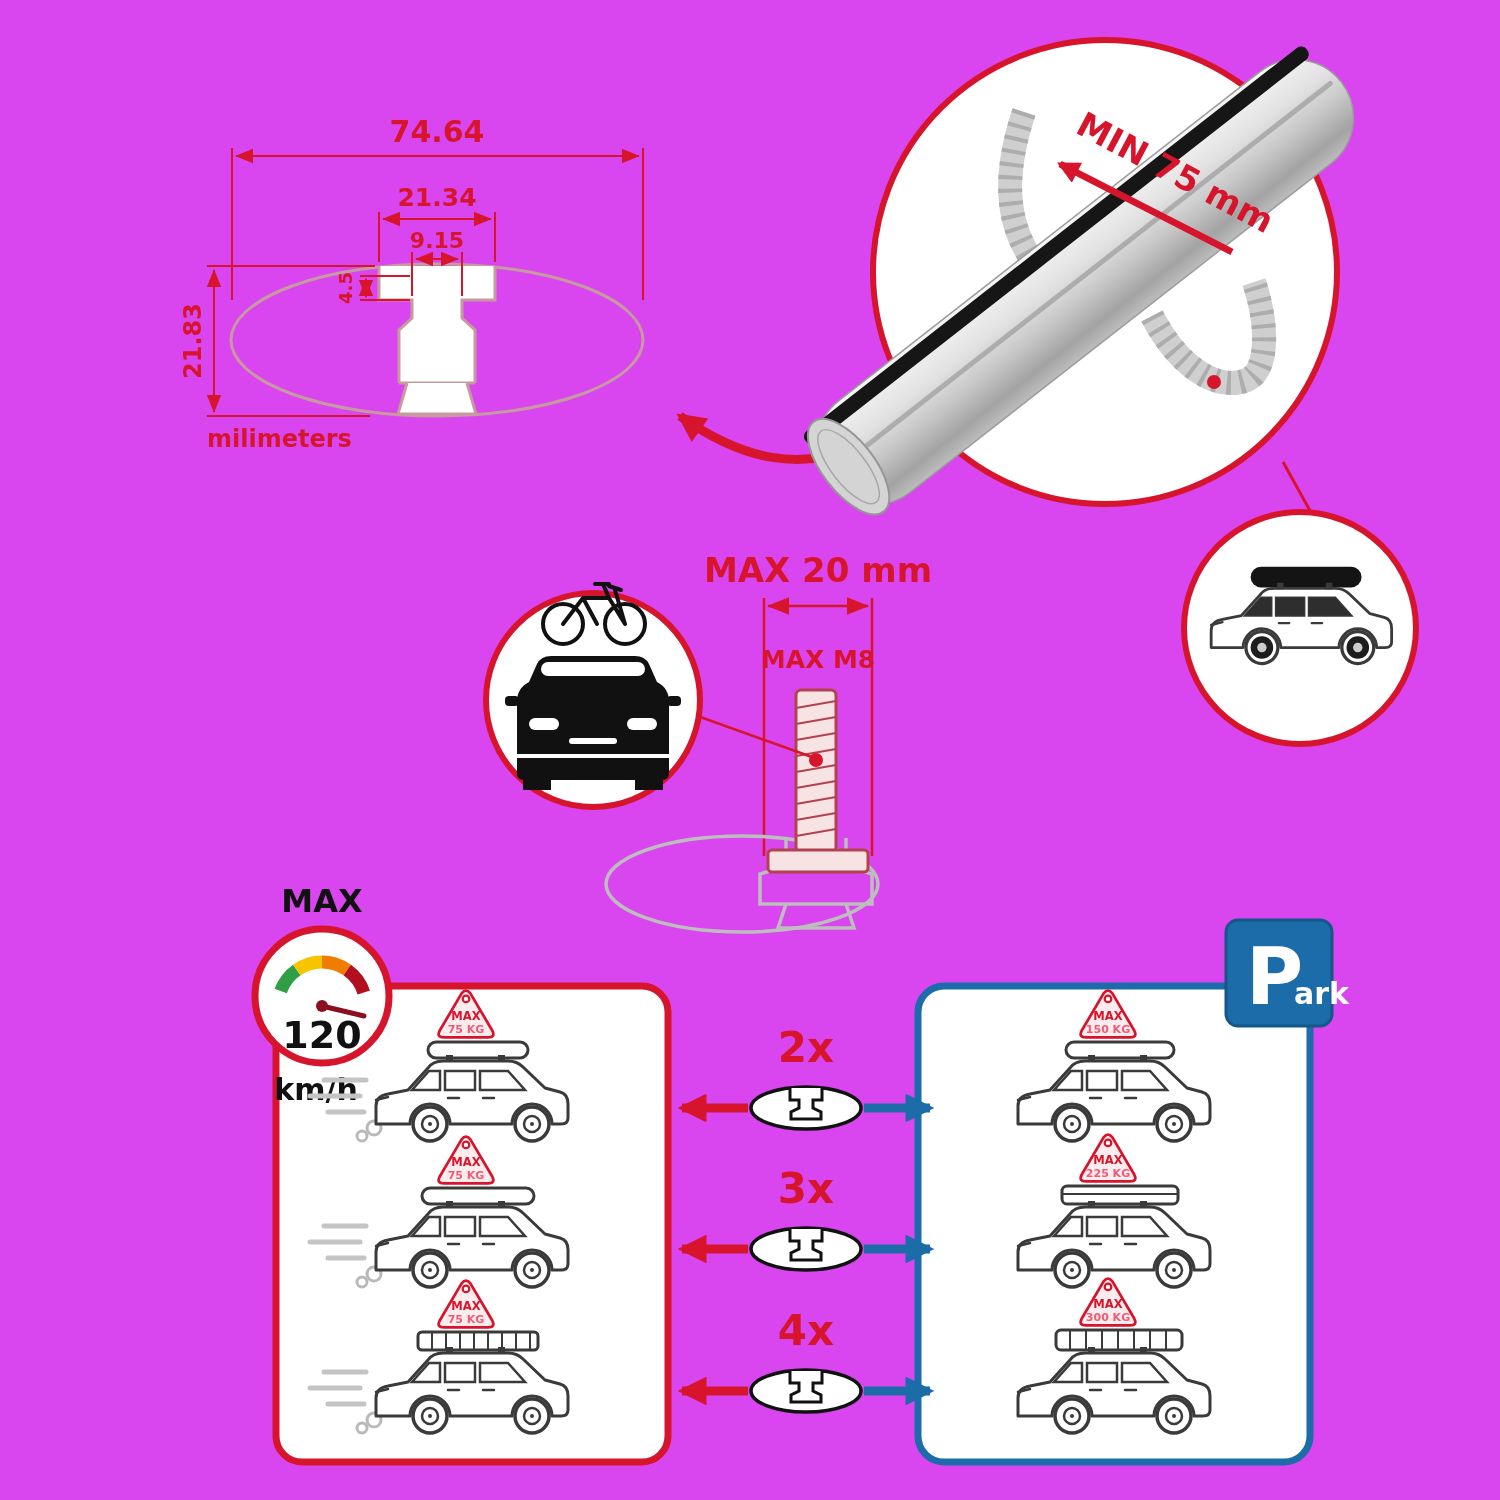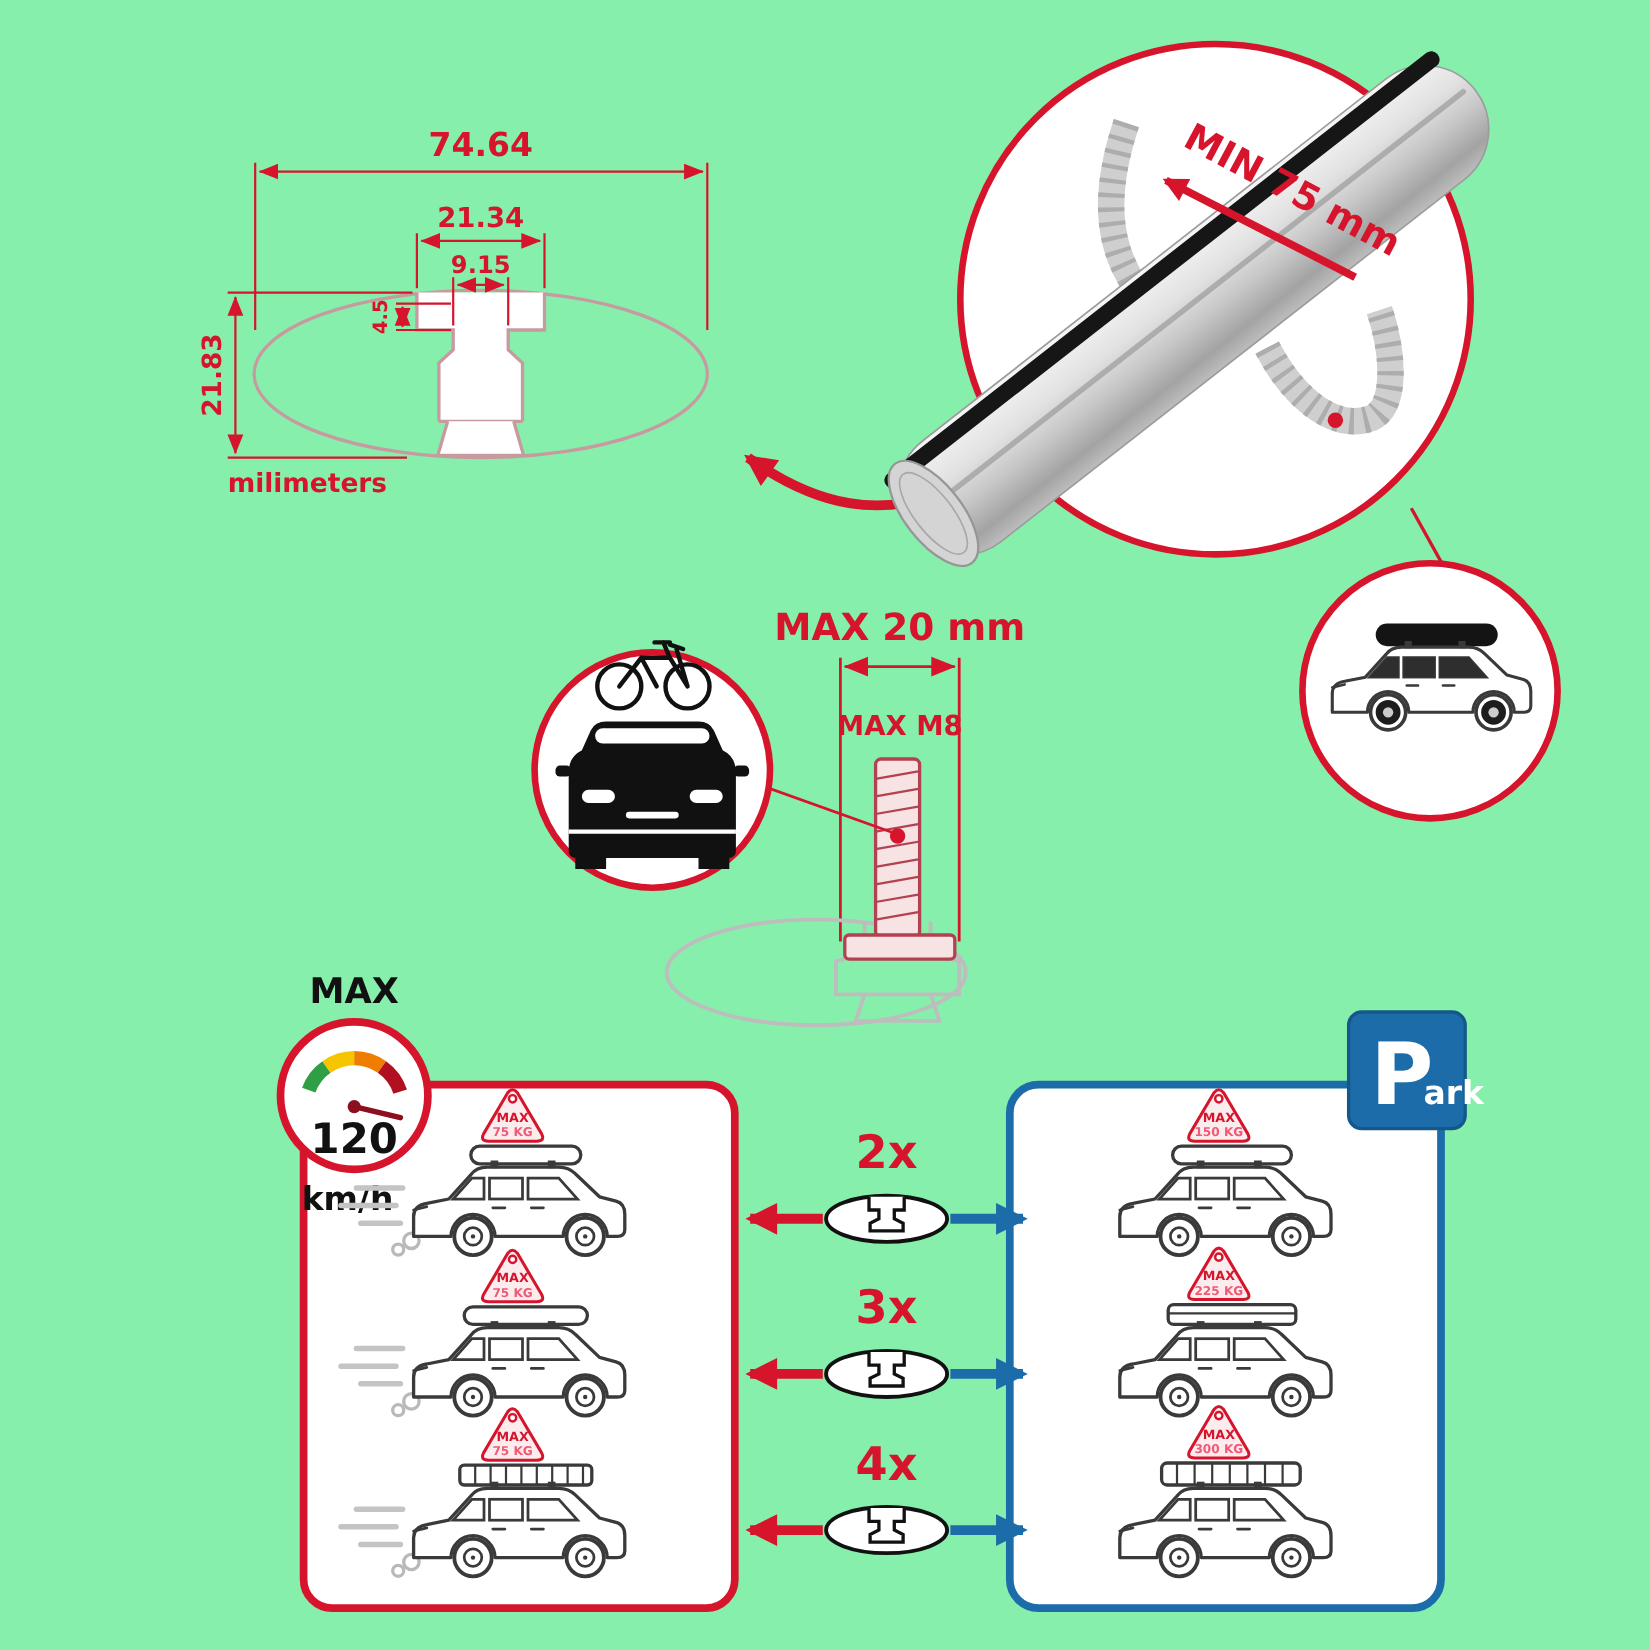--- a/index.html
+++ b/index.html
@@ -1,16 +1,16 @@
 <!DOCTYPE html>
 <html><head>
 <meta charset="utf-8">
 <style>
   html,body{margin:0;padding:0;background:#fff;}
-  .page{position:relative;width:1500px;height:1500px;background:#86efac;overflow:hidden;}
+  .page{position:relative;width:1500px;height:1500px;background:#d946ef;overflow:hidden;}
   svg{display:block;}
   text{font-family:"DejaVu Sans","Liberation Sans",sans-serif;font-weight:700;}
 </style>
 </head>
 <body>
 
 <div class="page">
 <svg width="1500" height="1500" viewBox="0 0 1500 1500">
   <defs>
     <marker id="dim" viewBox="0 0 10 10" refX="9.5" refY="5" markerWidth="9" markerHeight="9" orient="auto-start-reverse">

